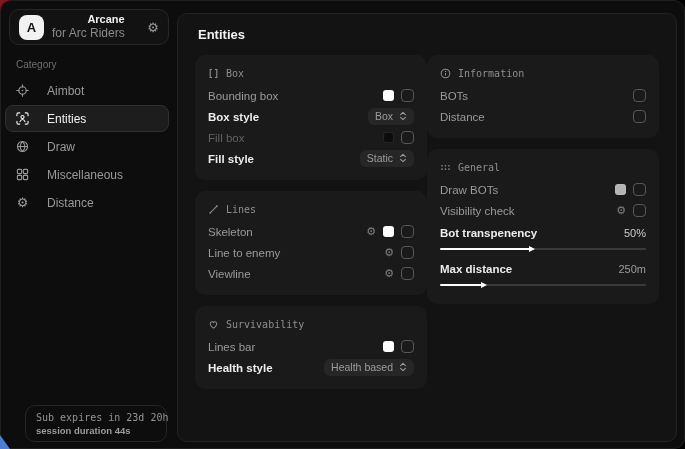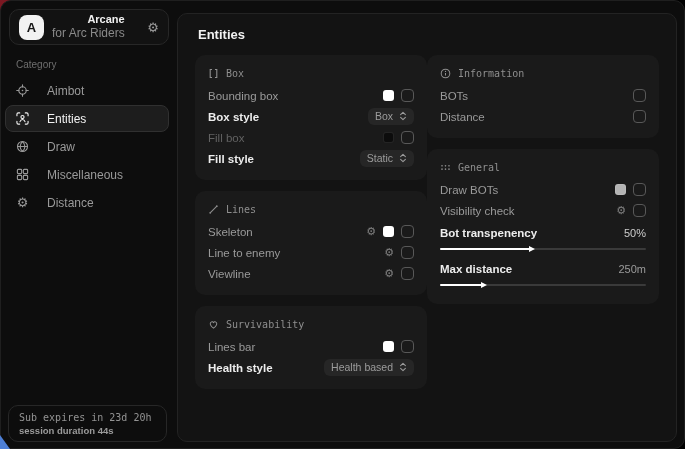--- a/index.html
+++ b/index.html
@@ -39,21 +39,21 @@
   .nav-item {
     height:27px; margin-bottom:1px; border-radius:8px; border:1px solid transparent;
     display:flex; align-items:center; gap:18px; padding:0 10px;
     color:#9a9a9a; font-size:12px;
   }
   .nav-item.selected { background:#1d1d1d; border-color:#303030; color:#f2f2f2; }
   .nav-icon { width:13px; display:flex; justify-content:center; color:inherit; }
   .nav-icon.gear-glyph { font-size:13px; line-height:1; }
 
   .sidebar-footer {
-    position:absolute; left:7px; right:6px; bottom:6px; height:37px;
+    position:absolute; left:24px; right:6px; bottom:6px; height:37px;
     border:1px solid #272727; border-radius:10px; padding:5px 10px;
   }
   .footer-line1 { font-family:"DejaVu Sans Mono", monospace; font-size:10px; color:#949494; line-height:13px; white-space:nowrap; }
   .footer-line2 { font-size:9.5px; color:#9b9b9b; line-height:13px; font-weight:bold; }
 
   
   .main {
     position:absolute; left:176px; top:12px; right:7px; bottom:6px;
     background:#131313; border:1px solid #232323; border-radius:10px;
     padding:13px 17px 0;

